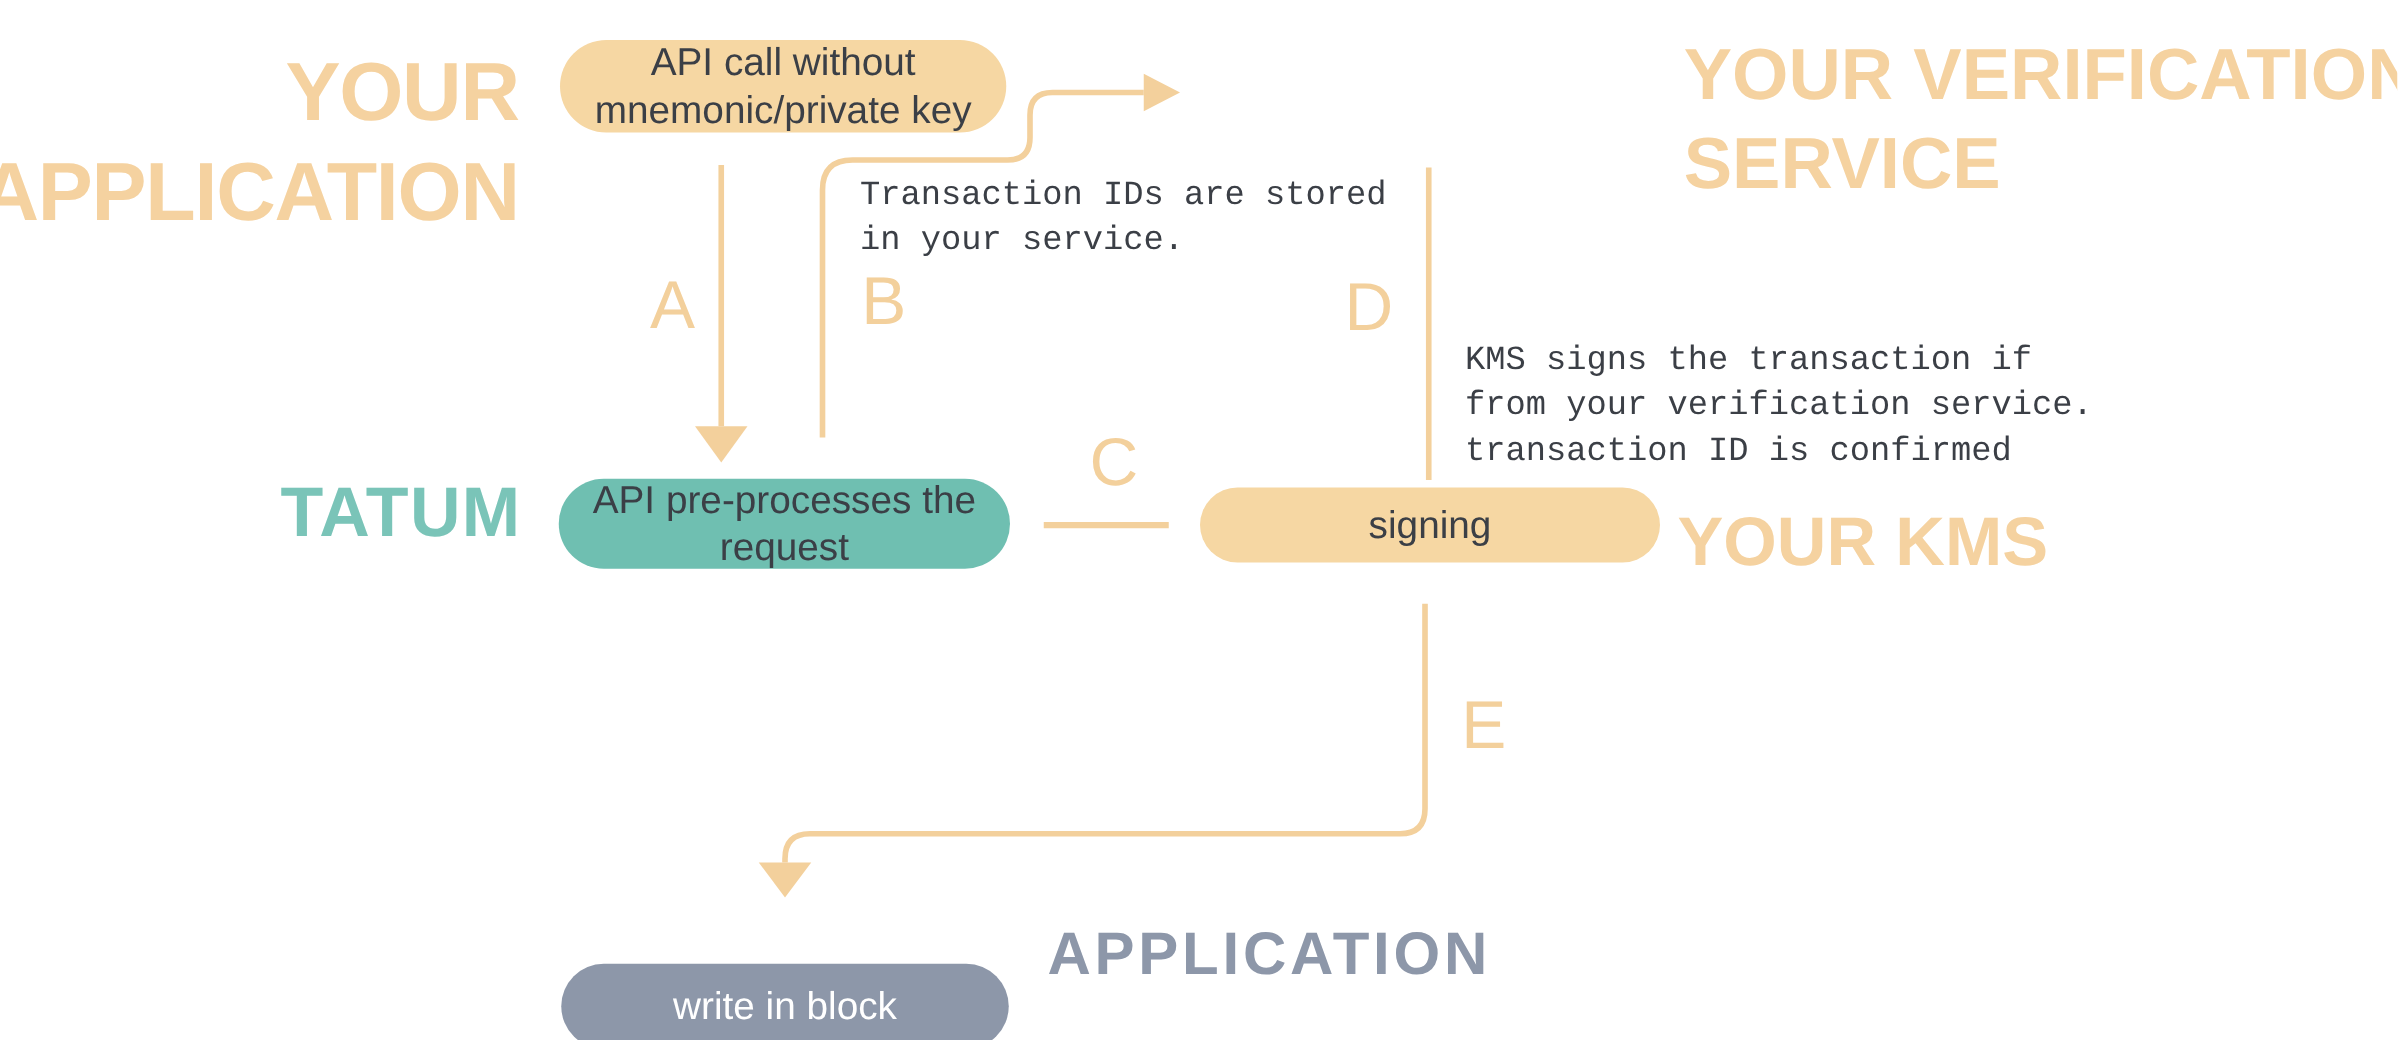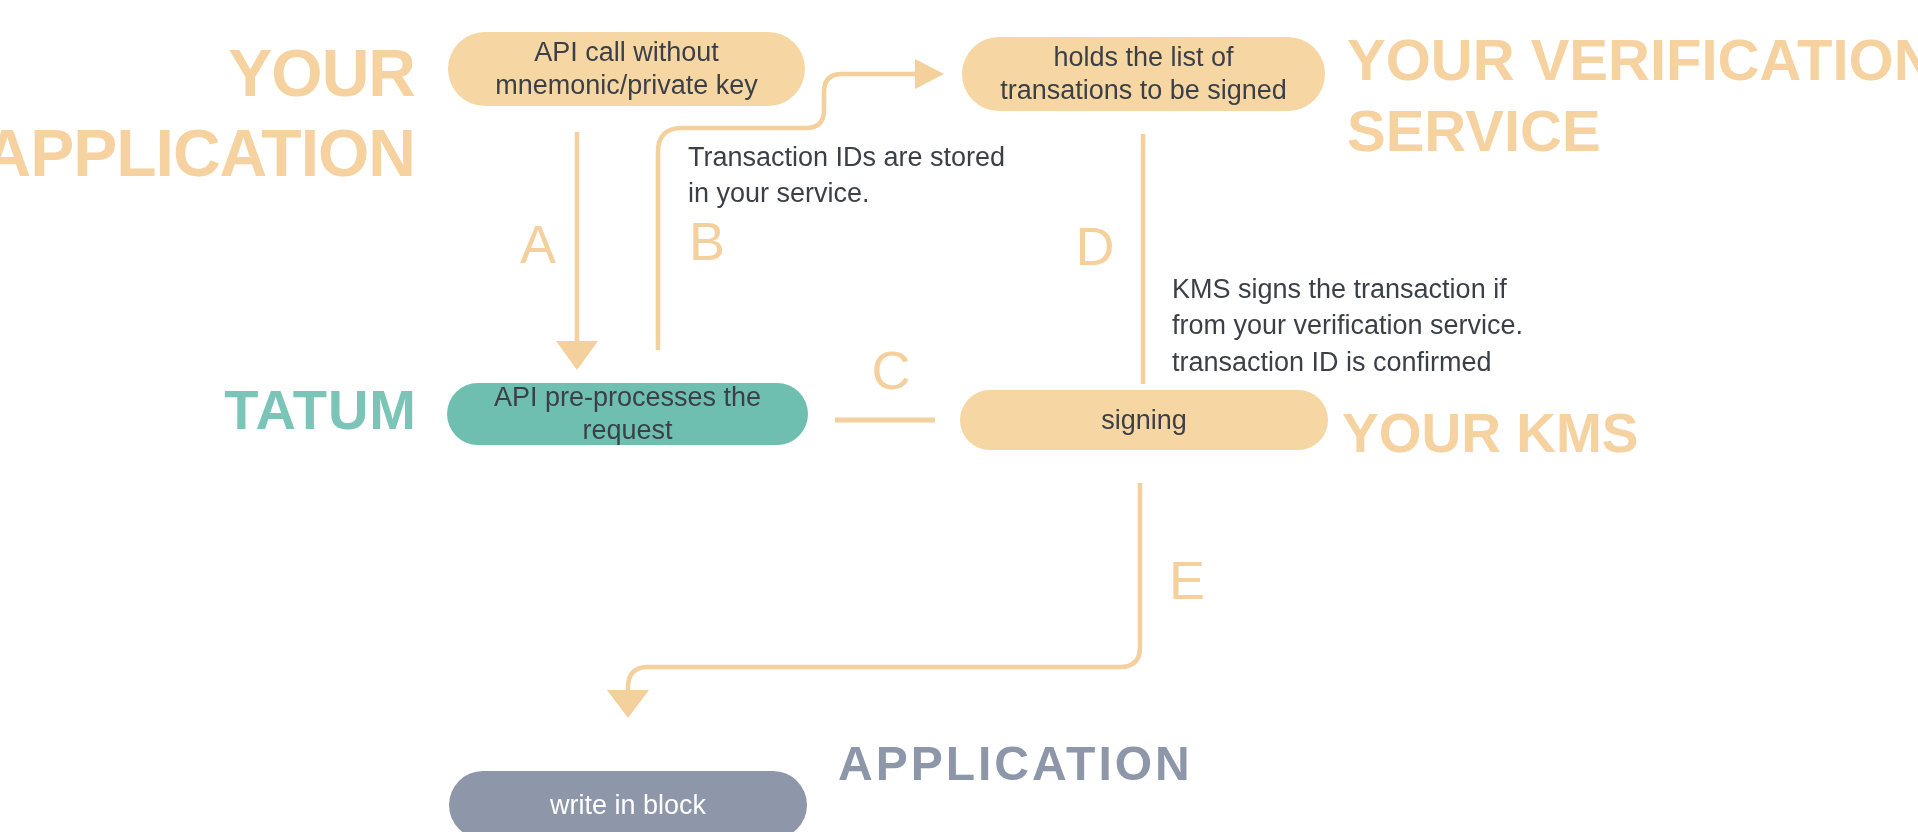--- a/index.html
+++ b/index.html
@@ -12,31 +12,31 @@
   }
   .connectors{position:absolute;left:0;top:0;width:1918px;height:832px;}
   .connectors .line{fill:none;stroke:var(--tan_line);stroke-width:4.5;}
   .connectors .dash{fill:none;stroke:var(--tan_line);stroke-width:5;}
   .connectors .head{fill:var(--tan_line);stroke:none;}
 
   .pill{
     position:absolute;
     display:flex;flex-direction:column;align-items:center;justify-content:center;
     text-align:right;
-    font-size:27px;line-height:1.22;
+    font-size:31px;line-height:1.22;
     color:var(--dark_text);
   }
   .pill span{display:block;white-space:nowrap;}
   .pill.tan{background:var(--tan_fill);}
   .pill.teal{background:var(--teal_fill);}
   .pill.slate{background:var(--slate_fill);color:var(--white_text);}
 
   .pill-api-call{left:448px;top:32px;width:357px;height:74px;border-radius:37px;}
   .pill-holds-list{left:962px;top:37px;width:363px;height:74px;border-radius:37px;}
-  .pill-preprocess{left:447px;top:383px;width:361px;height:62px;border-radius:36px;}
+  .pill-preprocess{left:447px;top:383px;width:361px;height:72px;border-radius:36px;}
   .pill-signing{left:960px;top:390px;width:368px;height:60px;border-radius:35px;}
   .pill-write-block{left:449px;top:735px;width:358px;height:68px;border-radius:34px;margin-top:36px;}
 
   .big-label{position:absolute;font-weight:700;white-space:nowrap;}
   .big-label span{display:block;}
   .label-application{right:1503px;top:34px;text-align:right;font-size:66px;line-height:1.21;letter-spacing:-1px;color:var(--tan_label);}
   .label-verification{left:1347px;top:25px;font-size:58px;line-height:1.22;color:var(--tan_label);}
   .label-tatum{right:1501px;top:377px;font-size:56px;letter-spacing:1px;color:var(--teal_label);}
   .label-kms{left:1342px;top:401px;font-size:55px;color:var(--tan_label);}
   .label-blockchain{left:838px;top:736px;font-size:48px;letter-spacing:3px;color:var(--slate_label);}
@@ -45,21 +45,21 @@
     position:absolute;transform:translate(-50%,-50%);
     font-size:54px;font-weight:400;color:var(--tan_line);
   }
   .step-a{left:538px;top:244px;}
   .step-b{left:707px;top:241px;}
   .step-c{left:891px;top:370px;}
   .step-d{left:1095px;top:246px;}
   .step-e{left:1187px;top:580px;}
 
   .note{position:absolute;font-size:27px;line-height:1.35;color:var(--dark_text);white-space:nowrap;}
-  .note span{display:block;}
+  .note span{display:block;font-family:Liberation Mono, monospace;}
   .note-txn{left:688px;top:139px;}
   .note-kms{left:1172px;top:271px;}
 </style>
 </head>
 <body>
 
 <div class="canvas">
 
   <svg class="connectors" viewBox="0 0 1918 832" xmlns="http://www.w3.org/2000/svg">
     <path class="line" d="M 577 132 L 577 341"></path>
@@ -88,24 +88,20 @@
 
   <div class="big-label label-tatum">TATUM</div>
   <div class="big-label label-kms">YOUR KMS</div>
   <div class="big-label label-blockchain">APPLICATION</div>
 
   <div class="pill tan pill-api-call">
     <span>API call without</span>
     <span>mnemonic/private key</span>
   </div>
 
-  <div class="pill tan pill-holds-list">
-    <span>holds the list of</span>
-    <span>transations to be signed</span>
-  </div>
 
   <div class="pill teal pill-preprocess">
     <span>API pre-processes the</span>
     <span>request</span>
   </div>
 
   <div class="pill tan pill-signing">
     <span>signing</span>
   </div>
 

